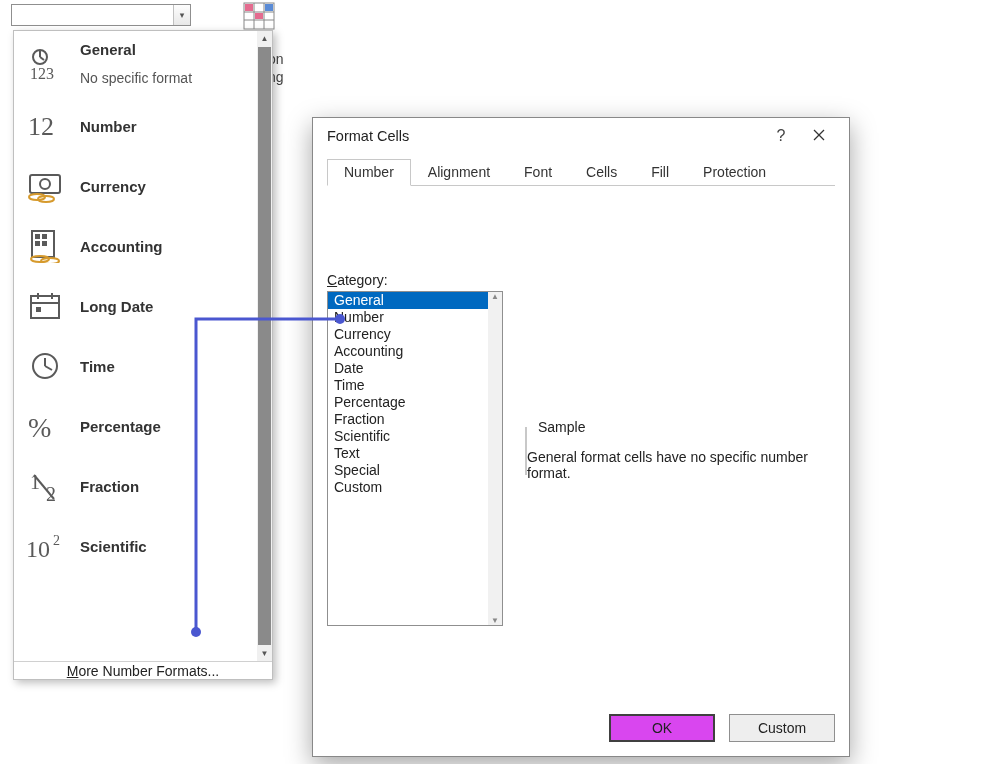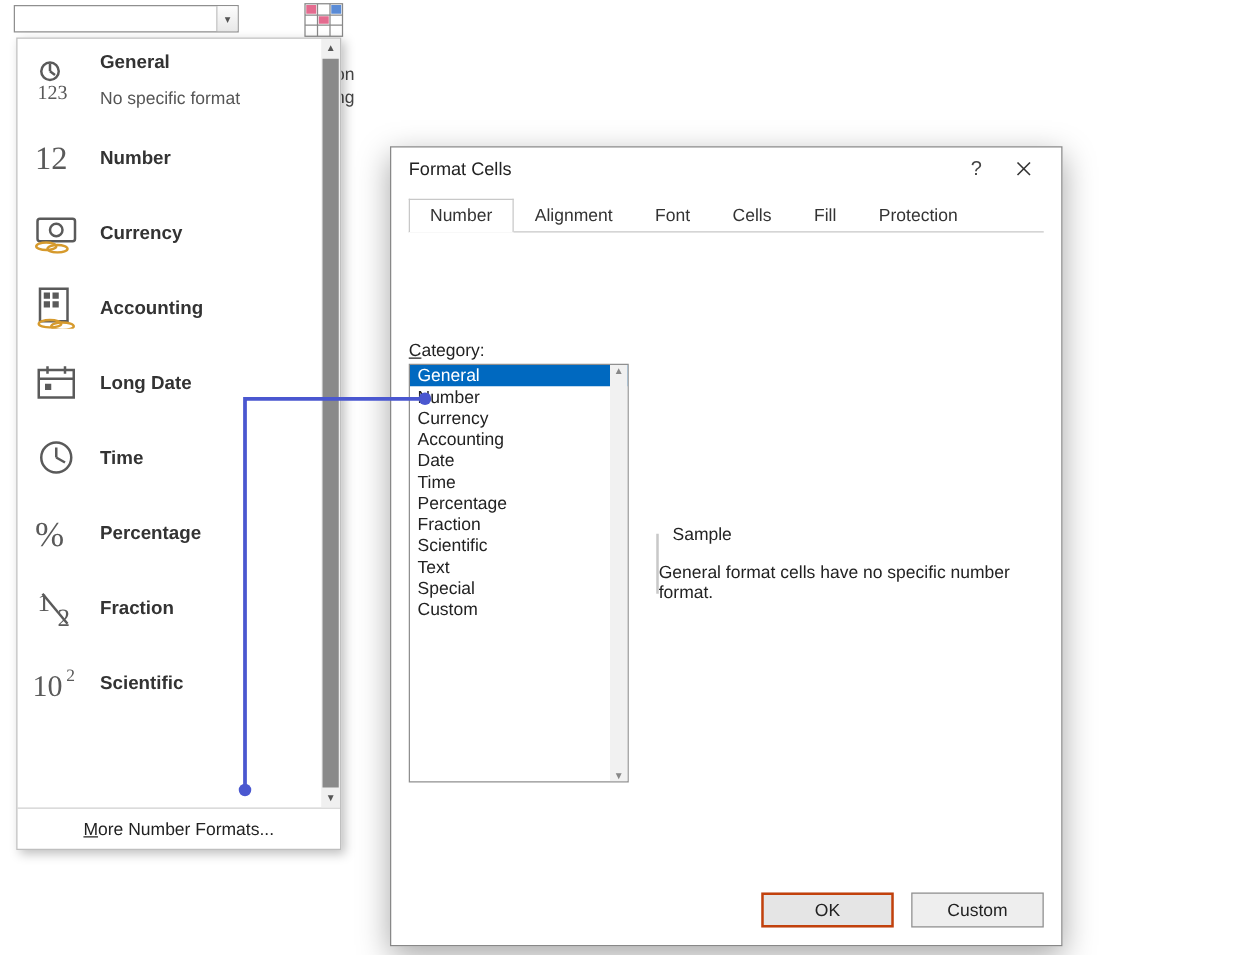--- a/index.html
+++ b/index.html
@@ -118,21 +118,21 @@
     justify-content: center;
     color: #555;
     font-size: 8px;
   }
   .nf-scroll .thumb {
     width: 13px;
     background: #8a8a8a;
   }
   .nf-more {
     border-top: 1px solid #d0d0d0;
-    height: 33px;
+    height: 18px;
     display: flex;
     align-items: center;
     justify-content: center;
     font-size: 14px;
     color: #222;
   }
   .nf-more .u { text-decoration: underline; }
 
   
   .dlg {
@@ -275,22 +275,22 @@
     width: 106px;
     height: 28px;
     font-size: 14px;
     border: 1px solid #8f8f8f;
     background: #eee;
     display: flex;
     align-items: center;
     justify-content: center;
   }
   .btn.primary {
-    border: 2px solid #c2410c;
-    background: #e5e5e5;
+    border: 2px solid #404040;
+    background: #d946ef;
   }
 
   
   .connector {
     position: absolute;
     left: 0;
     top: 0;
     pointer-events: none;
     z-index: 100;
   }

